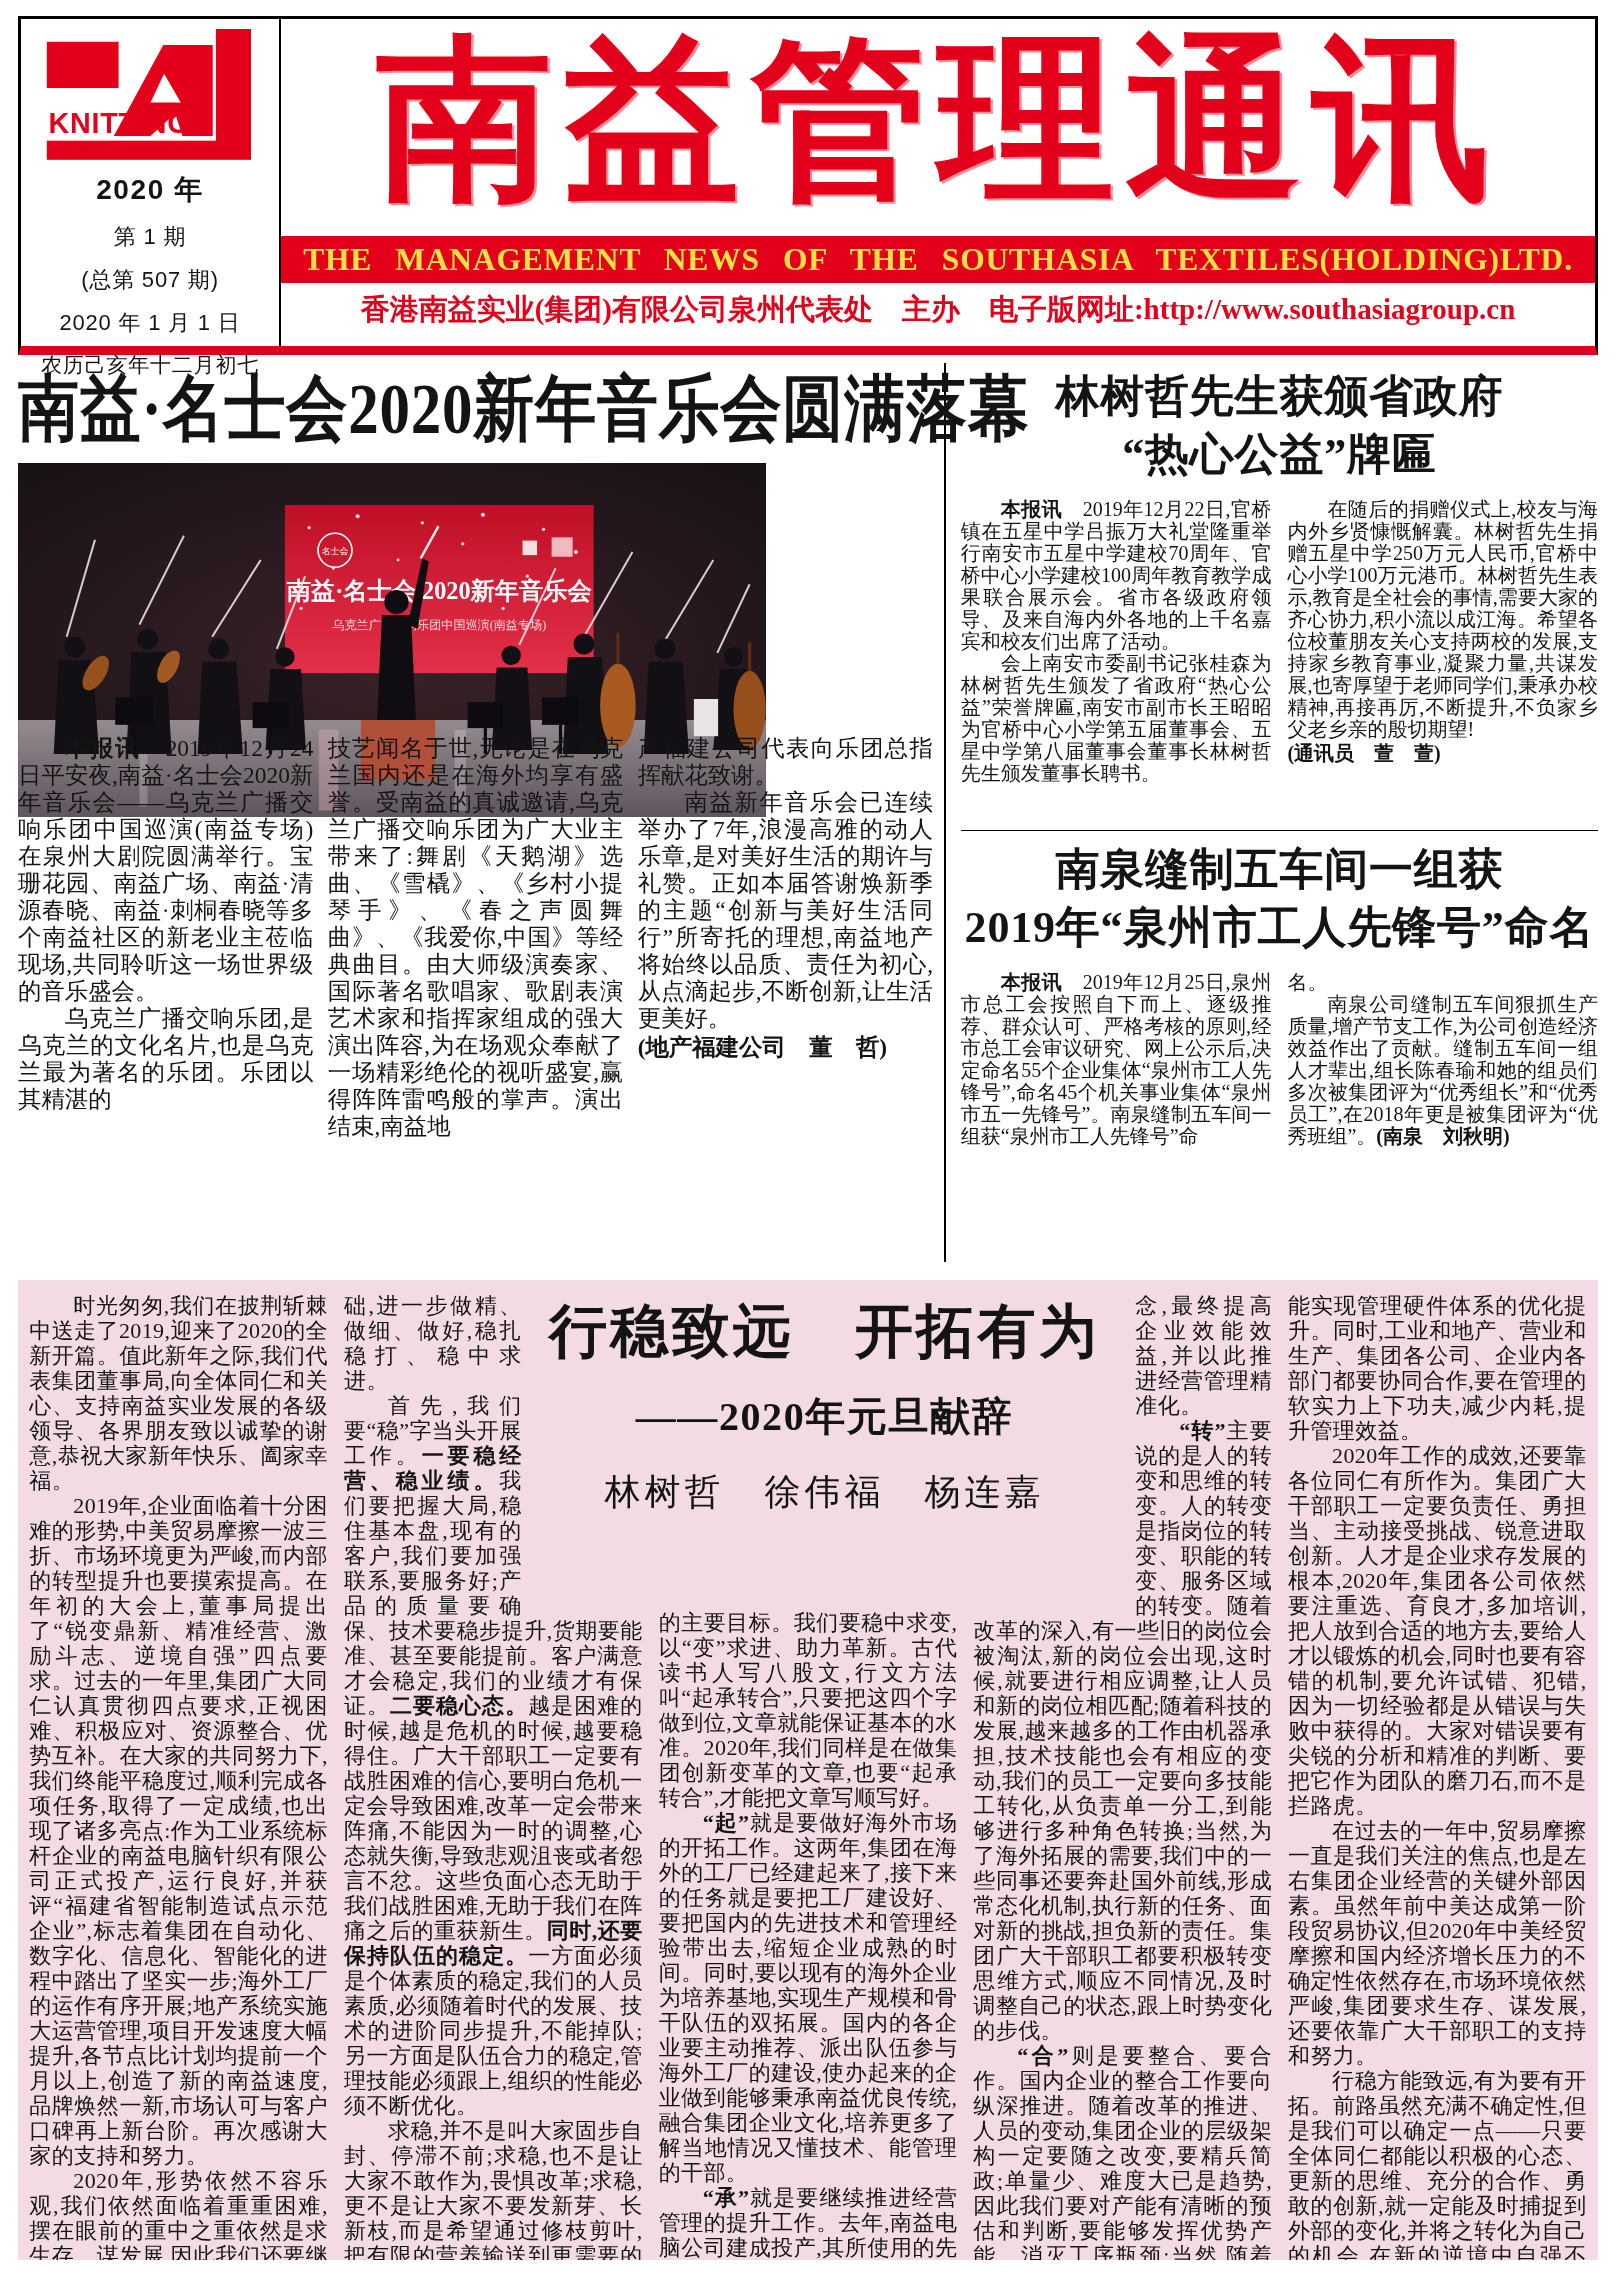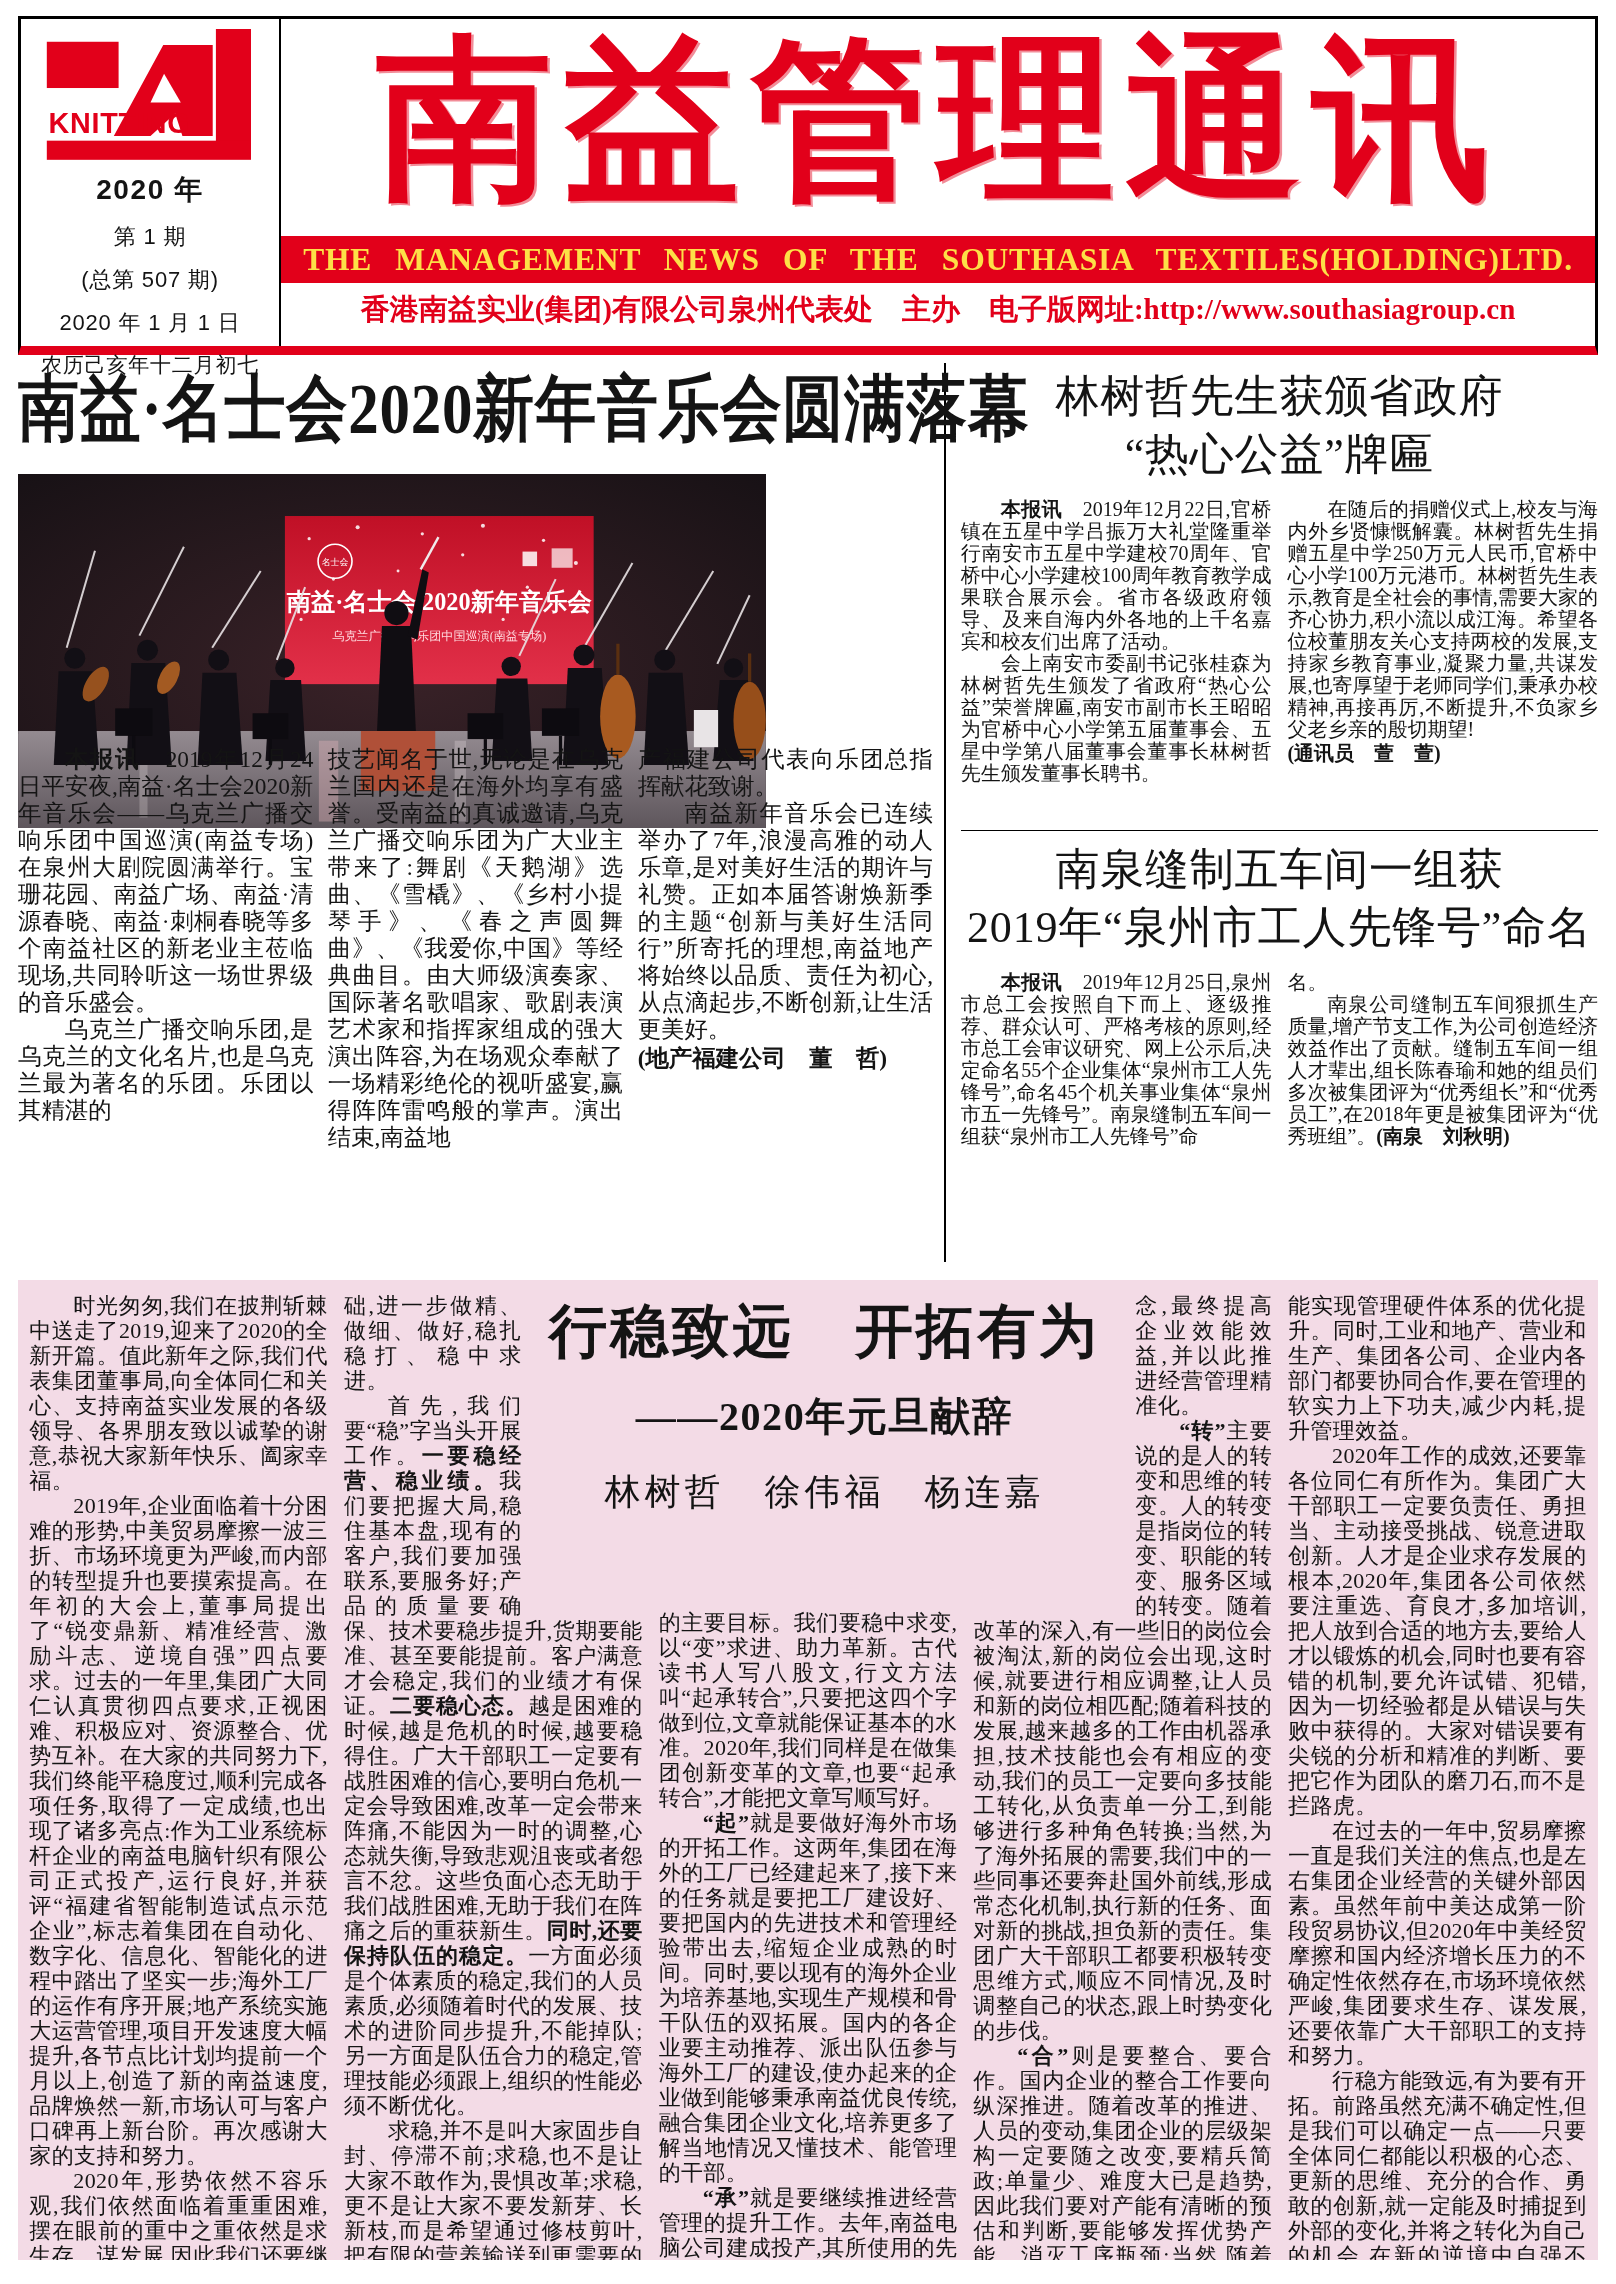--- a/index.html
+++ b/index.html
@@ -32,25 +32,25 @@
                font-size:31.5px;font-weight:bold;letter-spacing:0.8px;word-spacing:14.5px;white-space:nowrap;}
   .mast-pub{color:var(--red);font-size:29px;font-weight:bold;text-align:center;line-height:53px;white-space:nowrap;}
 
   
   .top{display:flex;margin-top:8px;height:899px;overflow:hidden;}
   .zone-l{width:915px;flex:none;}
   .zone-r{flex:1;border-left:2.4px solid #000;margin-left:11.3px;padding-left:14.5px;min-width:0;}
 
   .h1{font-size:61px;font-weight:900;white-space:nowrap;letter-spacing:0.8px;
       transform:scaleY(1.18);transform-origin:top left;margin:3.2px 0 0 0;line-height:1.2;}
-  .photo-wrap{width:748px;height:260px;margin-top:35px;background:#171115;}
+  .photo-wrap{width:748px;height:260px;margin-top:24px;background:#171115;}
   .cols3{display:flex;gap:14.5px;margin-top:11.3px;}
   .cols3 .col{flex:1;font-size:23.4px;line-height:27px;text-align:justify;min-width:0;}
 
-  .h2{font-size:44px;font-weight:400;text-align:center;line-height:1.32;margin-top:4.8px;letter-spacing:0.8px;}
+  .h2{font-size:44px;font-weight:700;text-align:center;line-height:1.32;margin-top:4.8px;letter-spacing:0.8px;}
   .cols2{display:flex;gap:16px;margin-top:14.5px;}
   .cols2 .col{flex:1;font-size:20px;line-height:22px;text-align:justify;min-width:0;}
   .art-a .cols2{min-height:317px;}
   .rule{border:none;border-top:1.6px solid #000;margin:14.5px 0 9.7px 0;}
 
   p{margin:0;text-indent:2em;}
   p.ni{text-indent:0;}
   p.sig{text-indent:0;text-align:left;font-weight:bold;padding-right:6.5px;margin-top:2px;}
 
   

